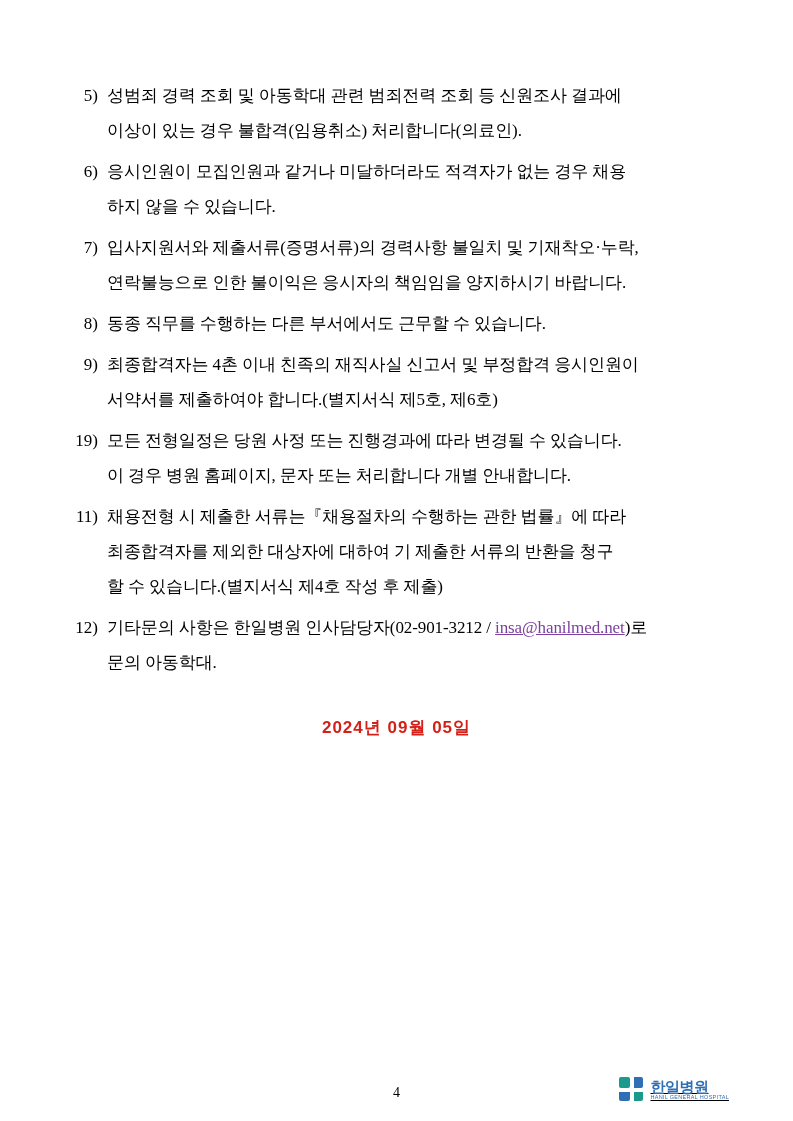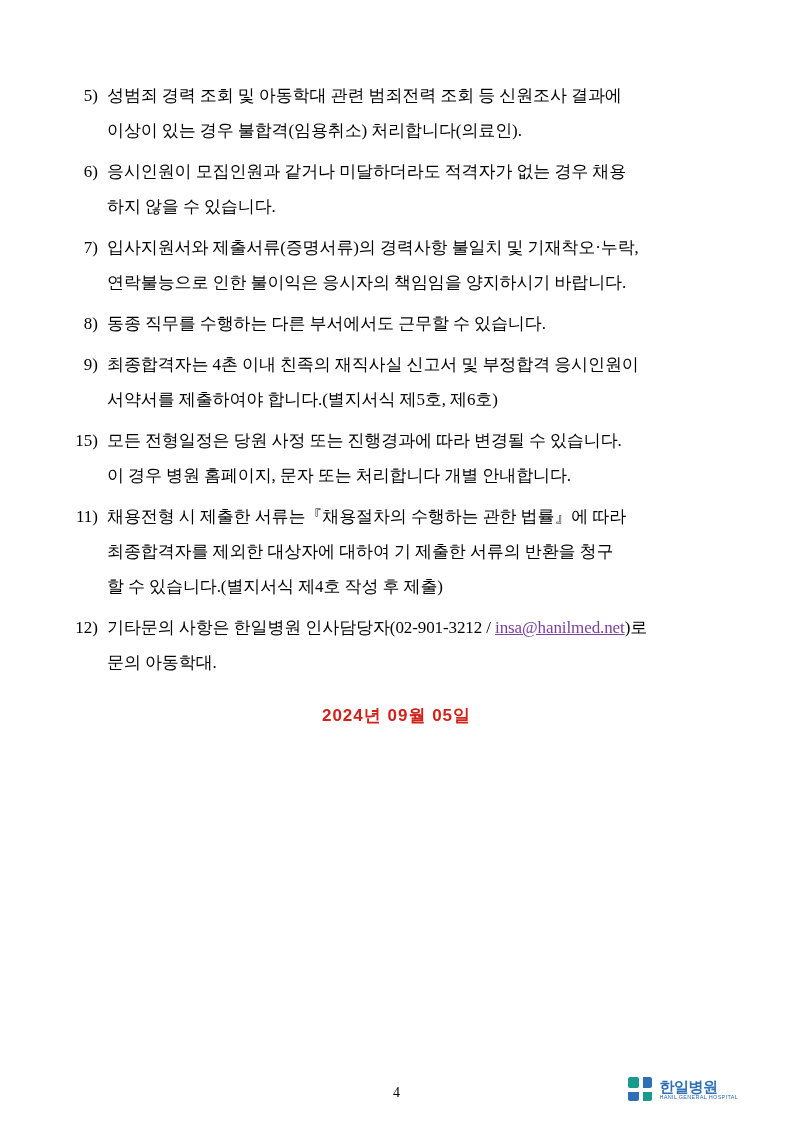--- a/index.html
+++ b/index.html
@@ -51,21 +51,21 @@
     letter-spacing: -0.1px;
   }
   .body-text .indent-line {
     display: block;
   }
   .link {
     color: #7b3fa0;
     text-decoration: underline;
   }
   .signature-block {
-    margin-top: 24px;
+    margin-top: 36px;
     text-align: center;
   }
   .sig-date {
     color: #d32018;
     font-weight: bold;
     font-size: 17px;
     letter-spacing: 1px;
     font-family: "Liberation Sans", sans-serif;
     margin-bottom: 30px;
   }
@@ -80,25 +80,26 @@
     position: absolute;
     left: 0;
     right: 0;
     bottom: 20px;
     text-align: center;
     font-size: 14px;
     font-family: "Liberation Serif", serif;
   }
   .logo {
     position: absolute;
-    right: 55px;
+    right: 64px;
     bottom: 18px;
     display: flex;
     align-items: center;
     gap: 5px;
+    text-decoration: underline;
   }
   .logo-mark {
     position: relative;
     width: 26px;
     height: 26px;
   }
   .logo-mark .sq {
     position: absolute;
     width: 11px;
     height: 11px;
@@ -173,21 +174,21 @@
 
     <div class="item">
       <div class="marker">9)</div>
       <div class="body-text">
         <span class="indent-line">최종합격자는 4촌 이내 친족의 재직사실 신고서 및 부정합격 응시인원이</span>
         <span class="indent-line">서약서를 제출하여야 합니다.(별지서식 제5호, 제6호)</span>
       </div>
     </div>
 
     <div class="item">
-      <div class="marker">15)</div>
+      <div class="marker">19)</div>
       <div class="body-text">
         <span class="indent-line">모든 전형일정은 당원 사정 또는 진행경과에 따라 변경될 수 있습니다.</span>
         <span class="indent-line">이 경우 병원 홈페이지, 문자 또는 처리합니다 개별 안내합니다.</span>
       </div>
     </div>
 
     <div class="item">
       <div class="marker">11)</div>
       <div class="body-text">
         <span class="indent-line">채용전형 시 제출한 서류는『채용절차의 수행하는 관한 법률』에 따라</span>

